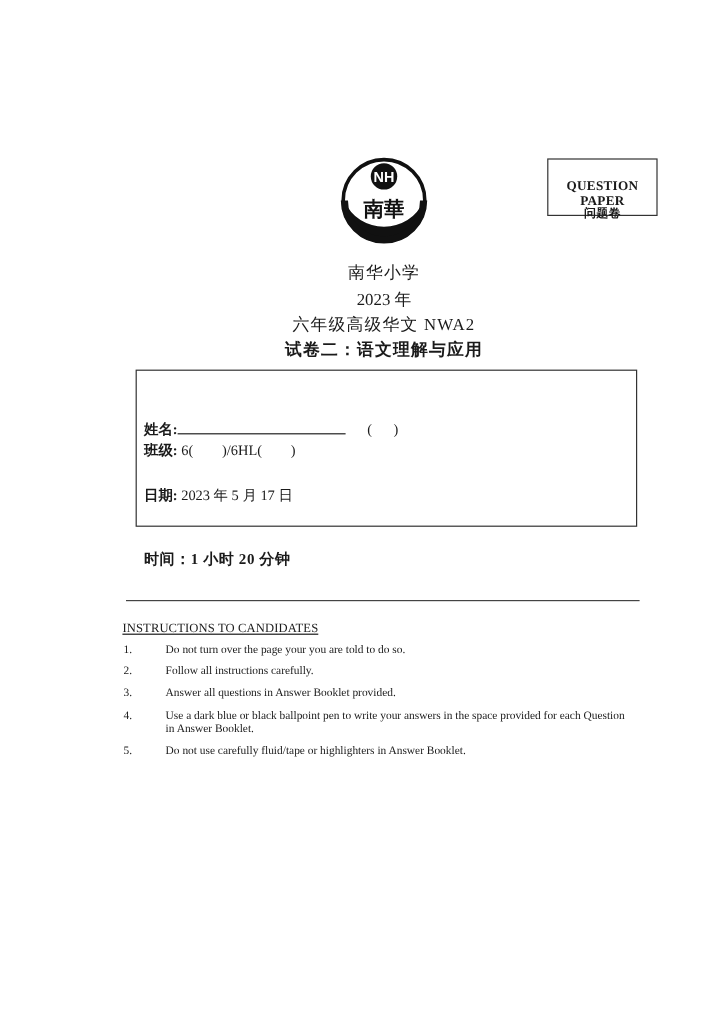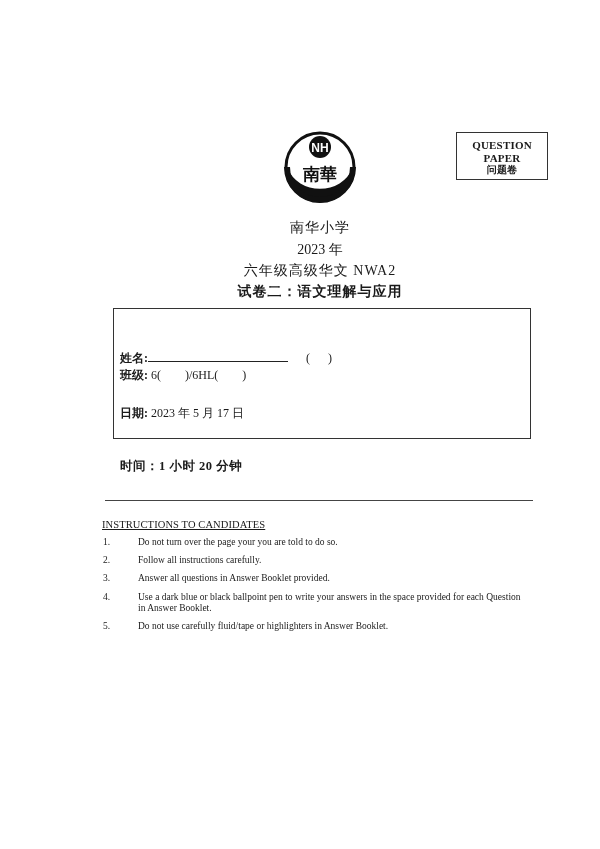--- a/index.html
+++ b/index.html
@@ -7,23 +7,23 @@
       width: 600px; height: 849px; background: #ffffff; position: relative; overflow: hidden;
       font-family: "Liberation Serif", "DejaVu Serif", serif; color: #1a1a1a;
     }
     .abs { position: absolute; margin-top: 37px; }
     
     .logo { left: 282px; top: 92px; width: 76px; height: 76px; }
     
     .qp-box {
       left: 456px; top: 95px; width: 92px; height: 48px; border: 1.3px solid #333;
       box-sizing: border-box; text-align: center; font-weight: bold; font-size: 11px; line-height: 12.5px;
-      padding-top: 6px; letter-spacing: 0.2px;
+      padding-top: 16px; letter-spacing: 0.2px;
     }
-    .qp-box .cn { font-size: 10px; font-weight: bold; }
+    .qp-box .cn { font-size: 10px; font-weight: bold; font-family: Liberation Mono, monospace; }
     
     .title { left: 0; width: 640px; text-align: center; font-size: 14px; }
     .t1 { top: 182px; letter-spacing: 1px; }
     .t2 { top: 204px; font-size: 14px; }
     .t3 { top: 225px; letter-spacing: 1px; }
     .t4 { top: 246px; letter-spacing: 1px; font-weight: bold; }
     
     .info-box {
       left: 113px; top: 271px; width: 418px; height: 131px; border: 1.3px solid #333; box-sizing: border-box;
     }

